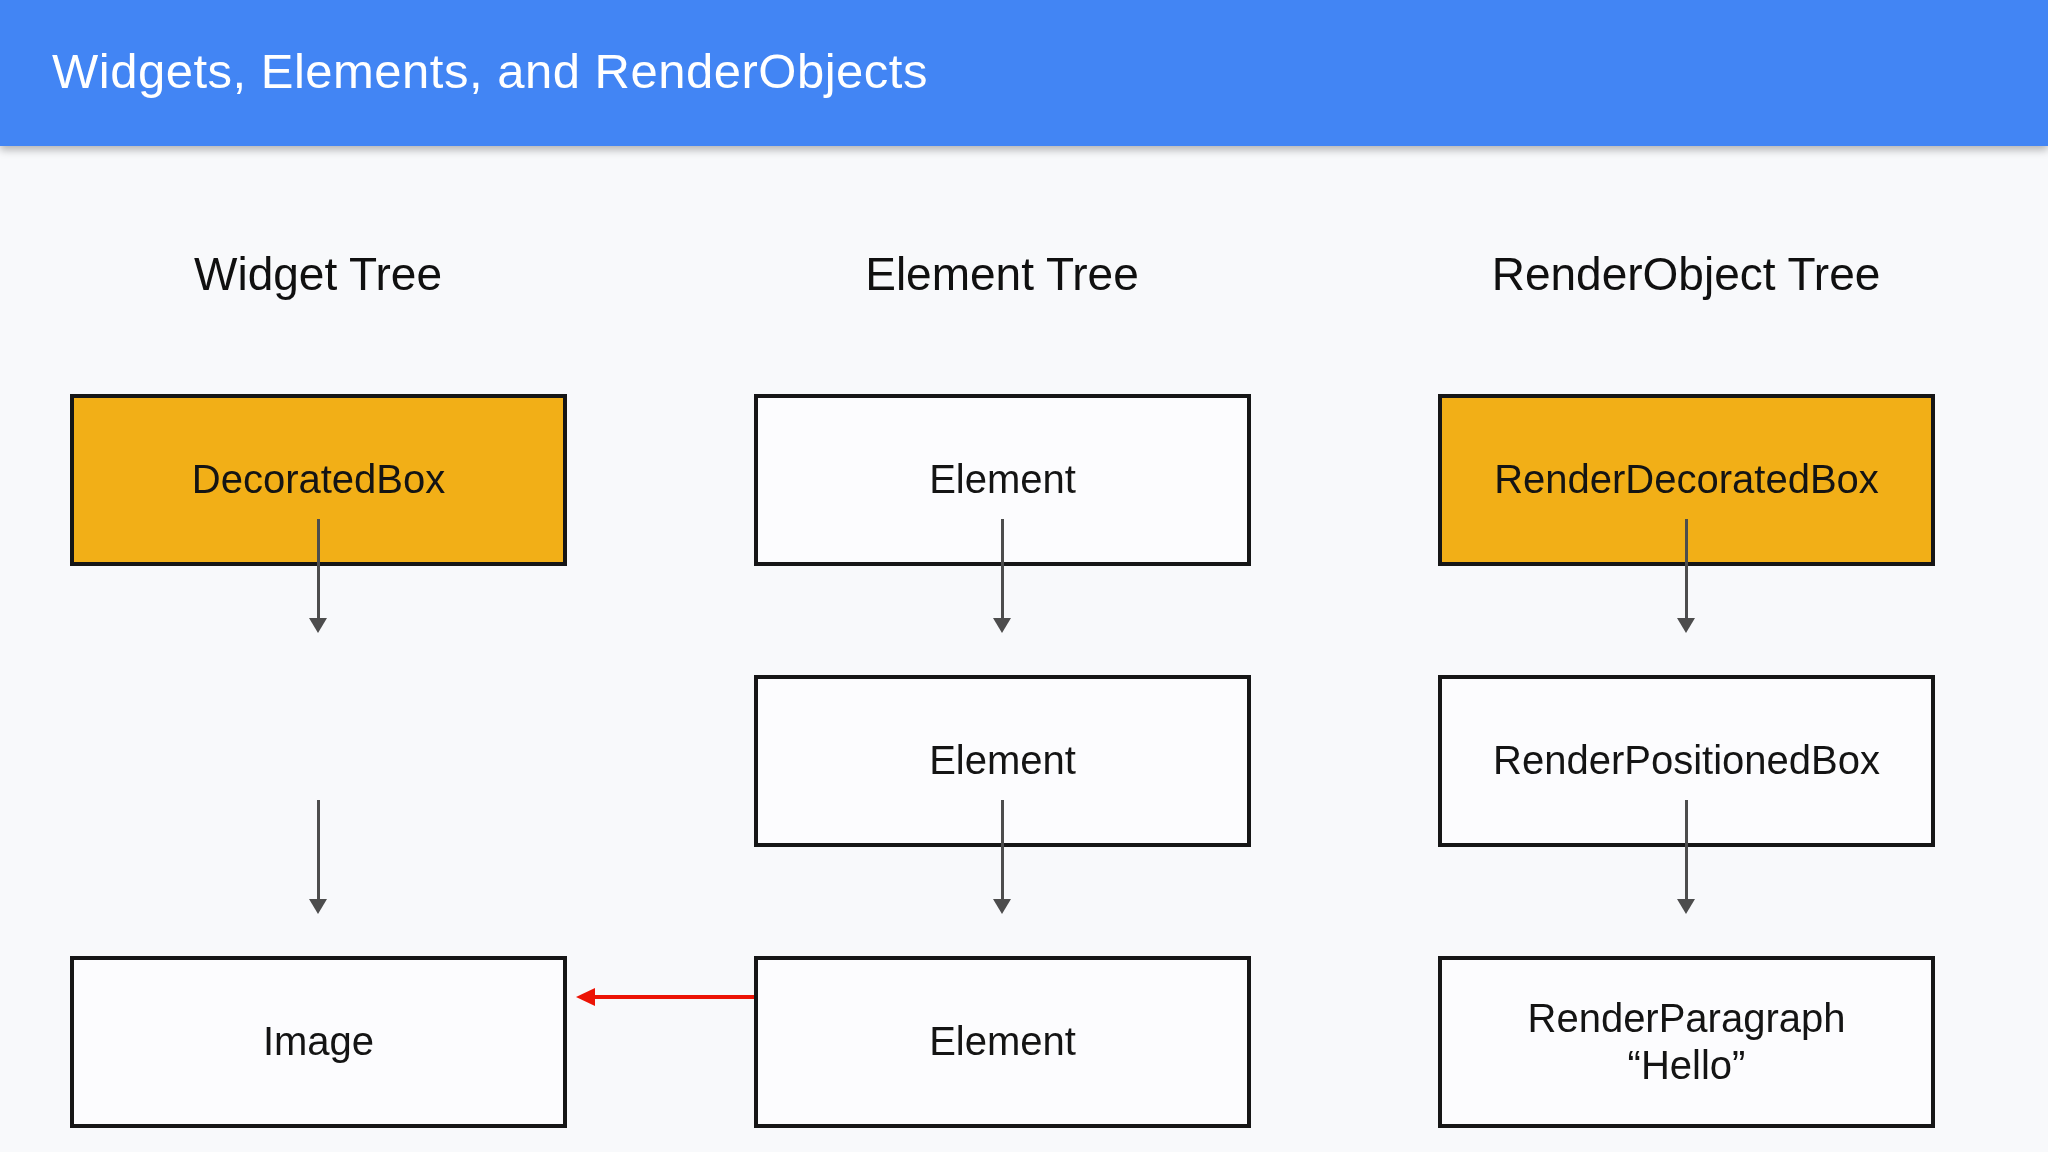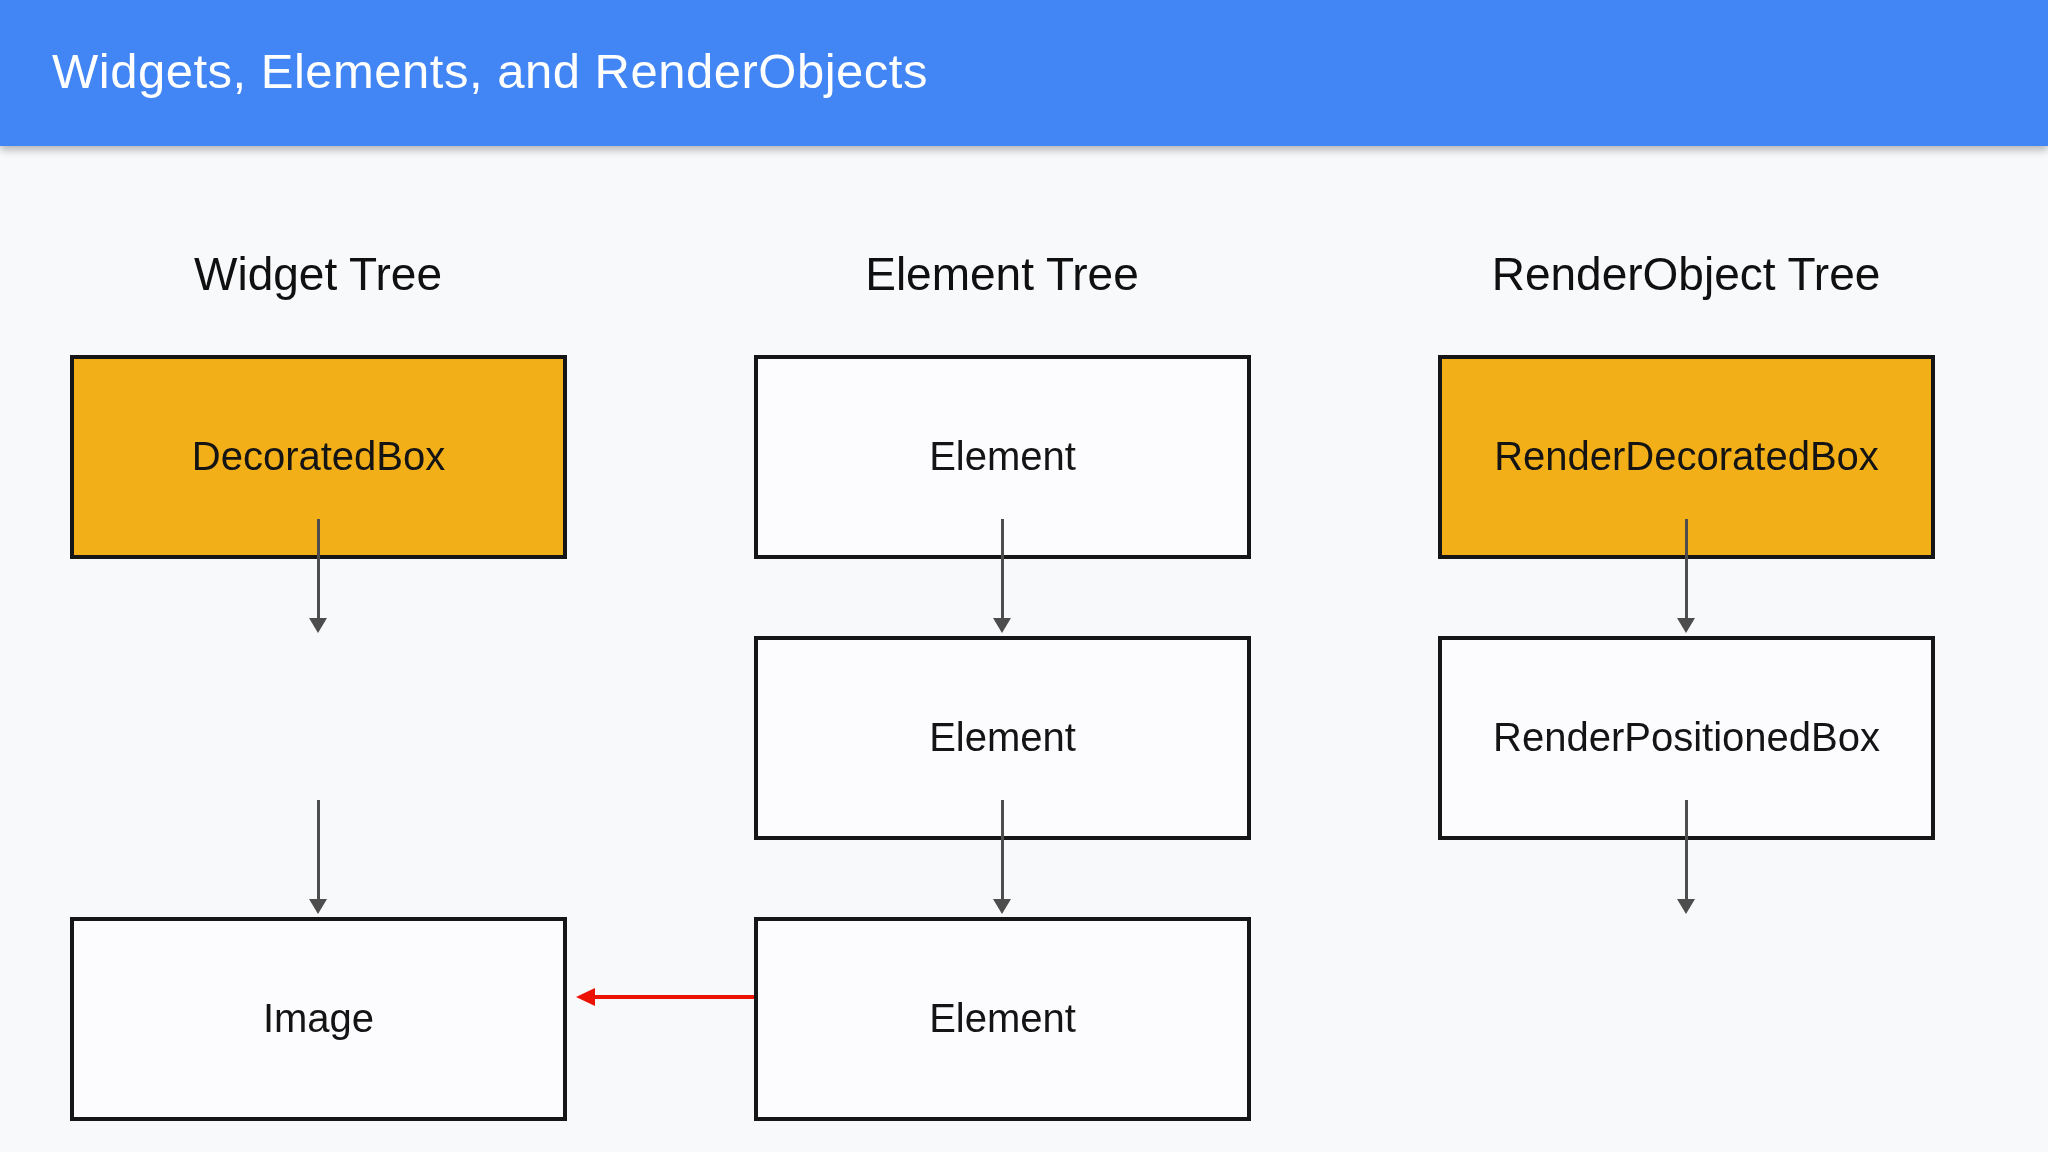--- a/index.html
+++ b/index.html
@@ -20,27 +20,28 @@
     margin:8px;padding:0 0 4px 44px;
     font-size:49px;font-weight:400;color:#ffffff;
     letter-spacing:0.5px;
   }
   .col-title{
     position:absolute;top:247px;
     transform:translateX(-50%);
     font-size:46px;color:#101010;white-space:nowrap;
   }
   .node{
-    position:absolute;width:497px;height:204px;
+    position:absolute;width:497px;height:172px;
     box-sizing:border-box;
     background:var(--box_bg,#FCFCFE);
     border:4px solid var(--border,#161616);
     display:flex;flex-direction:column;align-items:center;justify-content:center;
     font-size:40px;color:#141414;text-align:center;
     line-height:1.18;
+    margin-top:39px;
   }
   .node.amber{background:var(--amber,#F2AF17);}
   .c1{left:70px}.c2{left:754px}.c3{left:1438px}
   .r1{top:355px}.r2{top:636px}.r3{top:917px}
   .arrow-v{
     position:absolute;width:20px;
     display:flex;flex-direction:column;align-items:center;
   }
   .arrow-v .shaft{width:3px;flex:1;background:var(--arrow,#4d4d4d);}
   .arrow-v .head{
@@ -102,20 +103,24 @@
   </div>
 
   <div class="node amber c3 r1">
     <span>RenderDecoratedBox</span>
     <span></span>
   </div>
   <div class="node c3 r2">
     <span>RenderPositionedBox</span>
     <span></span>
   </div>
+  <div class="node c3 r3">
+    <span>RenderParagraph</span>
+    <span>“Hello”</span>
+  </div>
 
   <div class="arrow-v g1 ac1">
       <div class="shaft"></div>
       <div class="head"></div>
     </div>
   <div class="arrow-v g2 ac1">
       <div class="shaft"></div>
       <div class="head"></div>
     </div>
   <div class="arrow-v g1 ac2">

